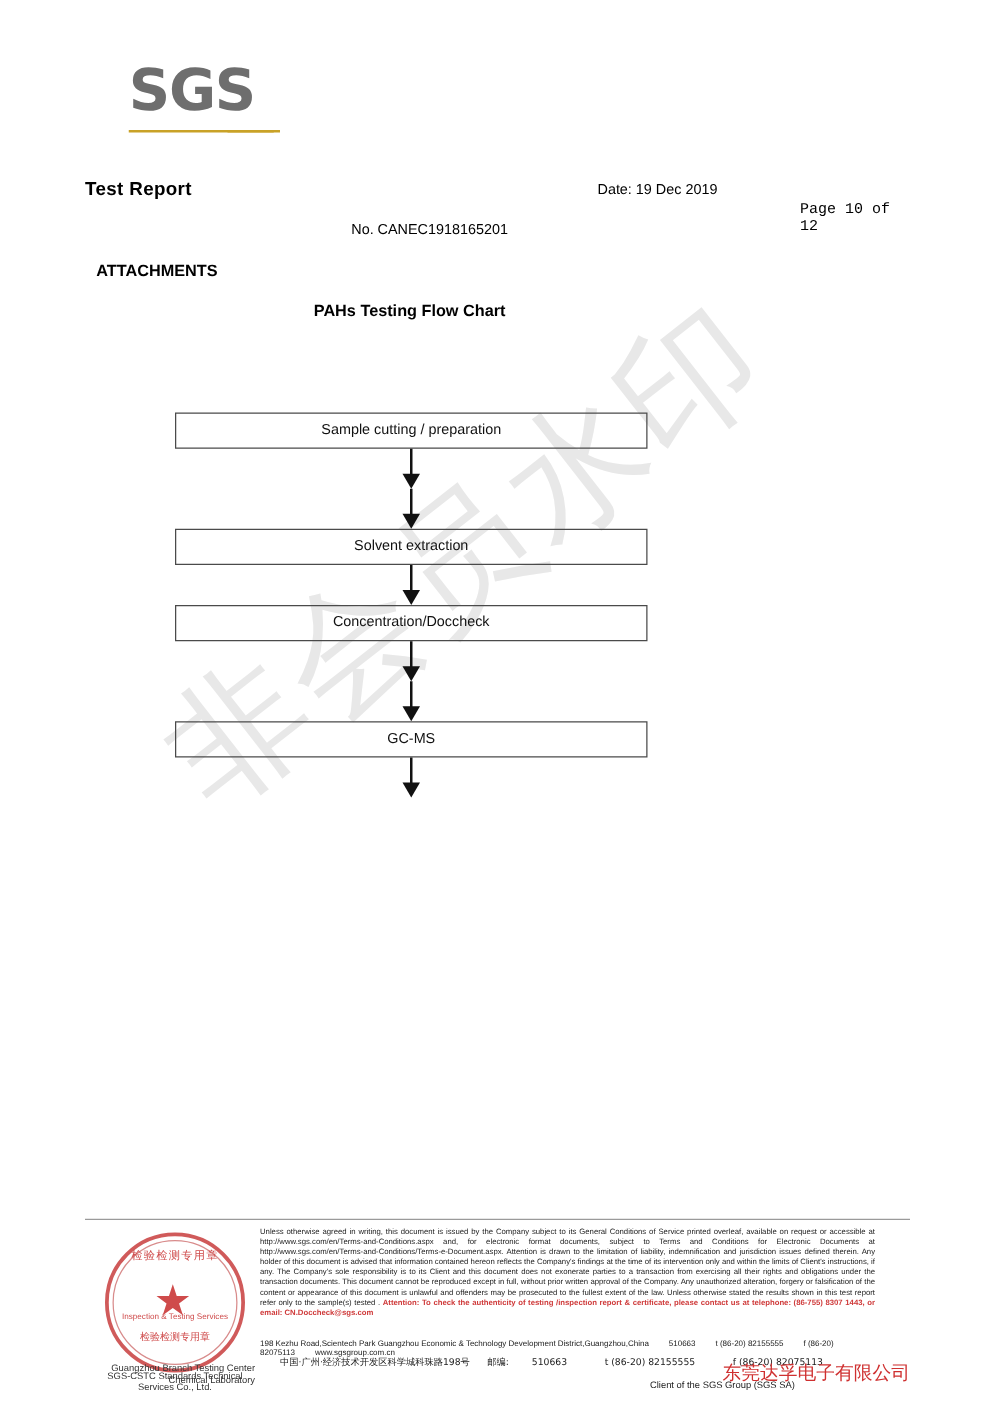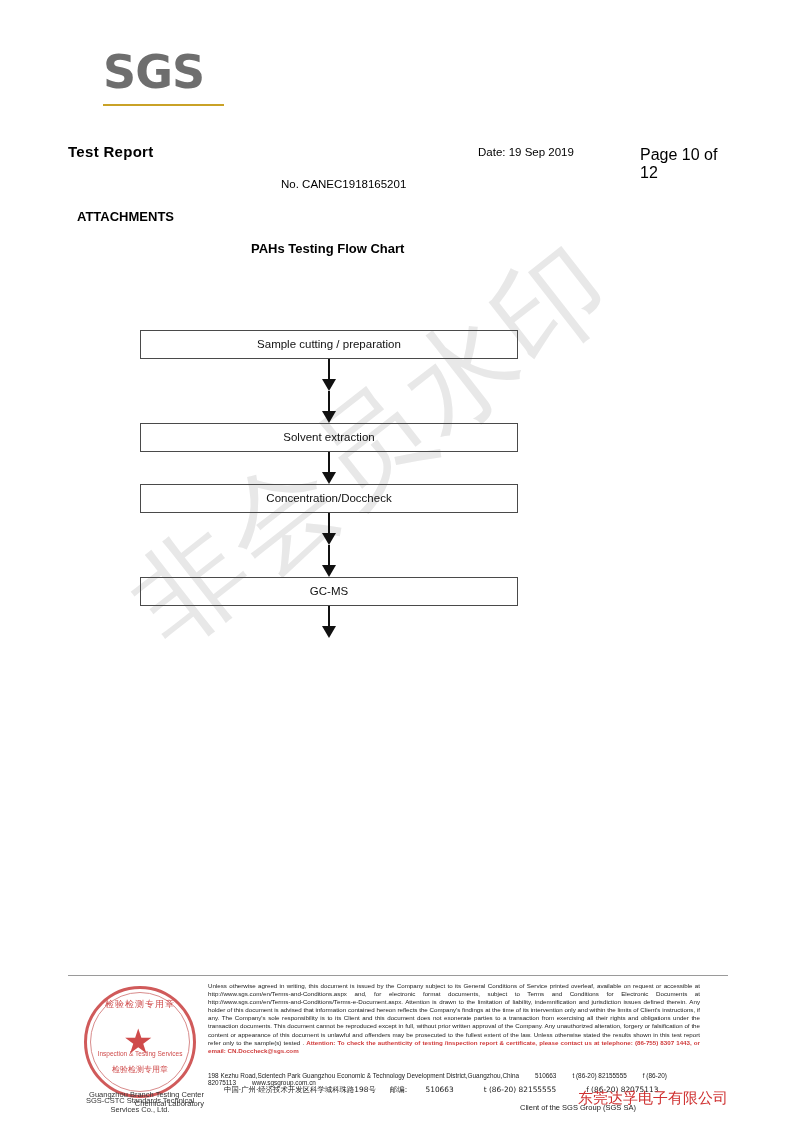--- a/index.html
+++ b/index.html
@@ -78,22 +78,23 @@
   }
   .report-date {
     position: absolute;
     left: 410px;
     top: 3px;
     font-size: 11.5px;
   }
   .report-page {
     position: absolute;
     left: 572px;
-    top: 3px;
-    font-size: 16px;
+    top: 17px;
+    font-size: 12px;
+    font-family: Liberation Mono, monospace;
   }
 
   .attachments {
     position: absolute;
     left: 77px;
     top: 209px;
     font-size: 13px;
     font-weight: bold;
   }
   .flow-title {
@@ -317,21 +318,21 @@
 
   <div class="logo-wrap">
     <div class="logo-text">SGS</div>
     <div class="logo-rule"></div>
   </div>
   <div class="logo-rule-2" style="top:104px;"></div>
 
   <div class="header-row">
     <div class="report-title">Test Report</div>
     <div class="report-no">No. CANEC1918165201</div>
-    <div class="report-date">Date: 19 Sep 2019</div>
+    <div class="report-date">Date: 19 Dec 2019</div>
     <div class="report-page">Page 10 of 12</div>
   </div>
 
   <div class="attachments">ATTACHMENTS</div>
   <div class="flow-title">PAHs Testing Flow Chart</div>
 
   <div class="wm-cn">非会员水印</div>
 
   <div class="flow">
     <div class="flow-box">Sample cutting  / preparation</div>

